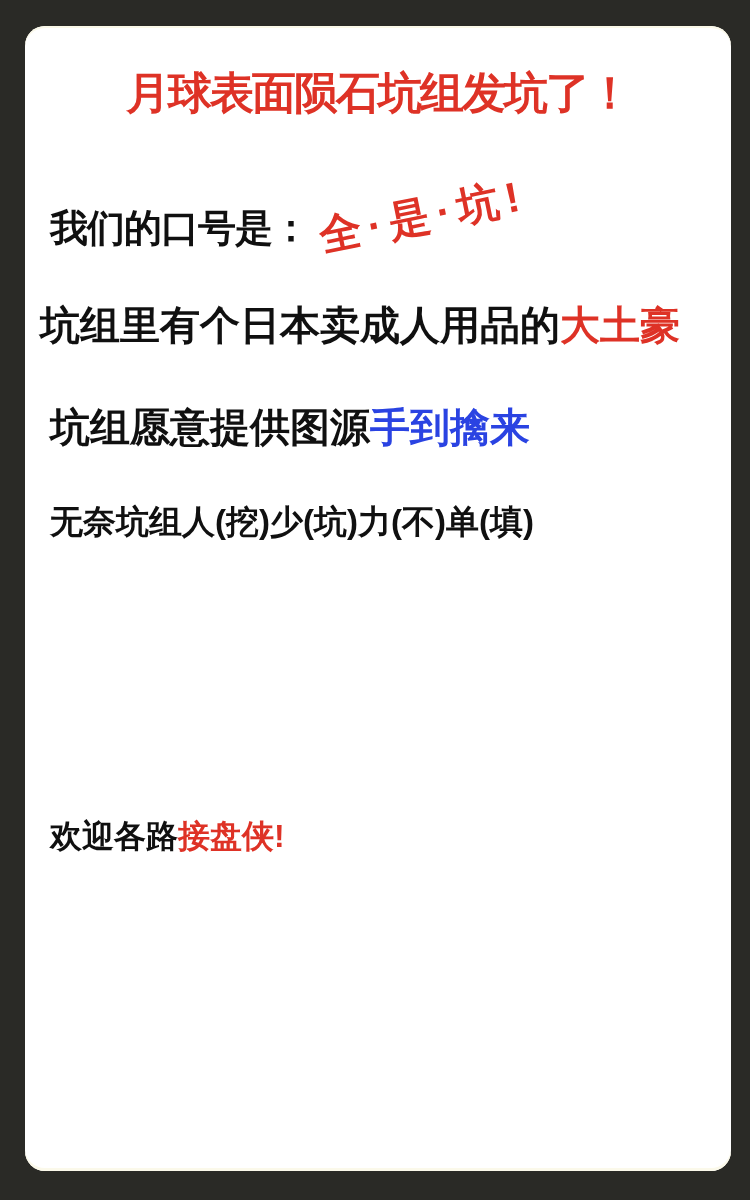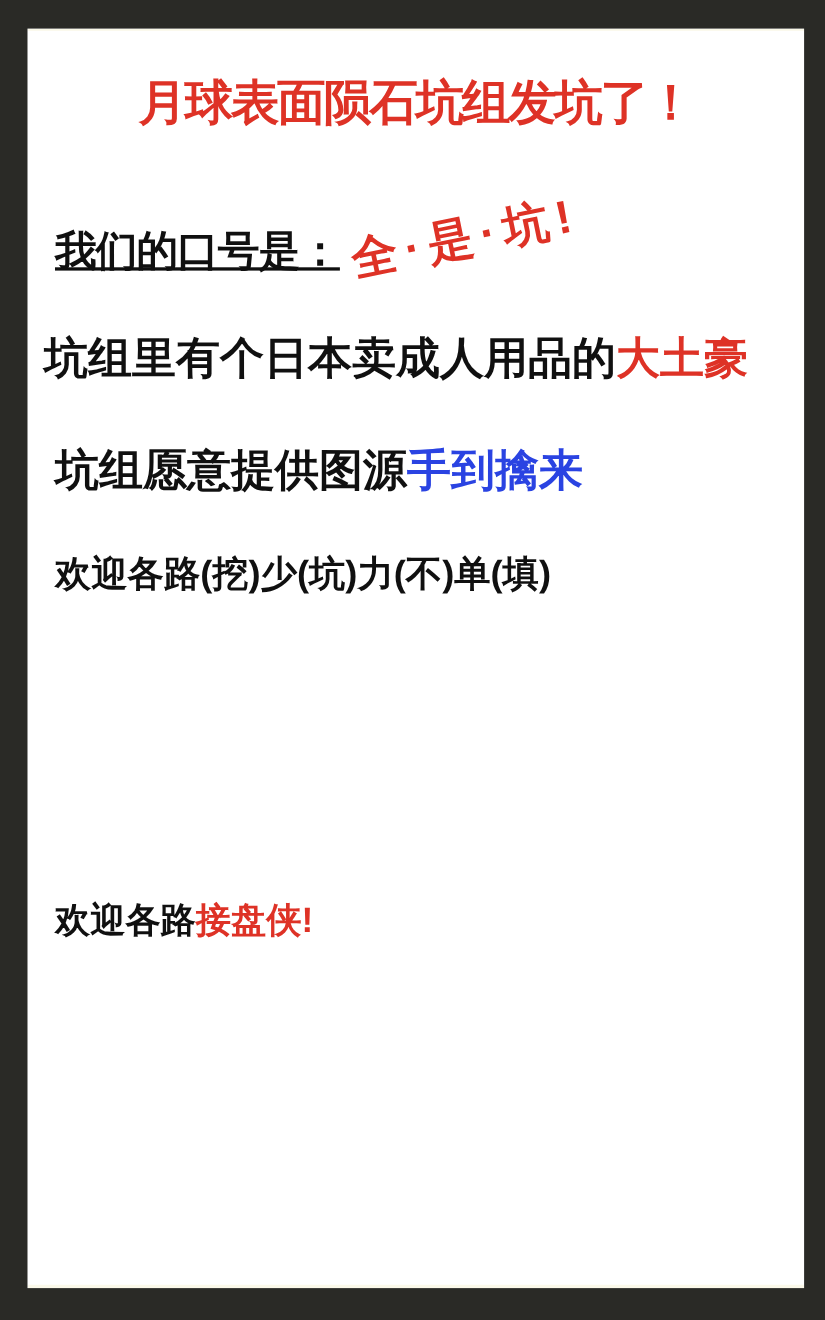--- a/index.html
+++ b/index.html
@@ -16,20 +16,21 @@
     font-weight: bold;
   }
   .sheet {
     position: absolute;
     left: 25px;
     top: 26px;
     width: 706px;
     height: 1145px;
     background: var(--sheet, #ffffff);
     box-shadow: inset 0 2px 0 #faf8e8, inset 0 -3px 0 #fbf9ea;
+    border-radius: 20px;
   }
   .sheet * {
     white-space: nowrap;
   }
   .title {
     position: absolute;
     left: 0;
     top: 38px;
     width: 100%;
     text-align: center;
@@ -37,21 +38,20 @@
     letter-spacing: -2px;
     color: var(--red, #de3226);
   }
   .slogan-prefix {
     position: absolute;
     left: 25px;
     top: 177px;
     font-size: 38px;
     letter-spacing: -1px;
     color: var(--ink, #101010);
-    text-decoration: underline;
   }
   .slogan {
     position: absolute;
     left: 295px;
     top: 183px;
     font-size: 42px;
     letter-spacing: 7px;
     color: var(--red, #de3226);
     transform: rotate(-11.5deg);
     transform-origin: 0 50%;
@@ -109,20 +109,20 @@
   <div class="slogan">全·是·坑!</div>
 
   <div class="line-owner">
     <span>坑组里有个日本卖成人用品的</span><span class="red">大土豪</span>
   </div>
 
   <div class="line-source">
     <span>坑组愿意提供图源</span><span class="blue">手到擒来</span>
   </div>
 
-  <div class="line-helpless">欢迎各路(挖)少(坑)力(不)单(填)</div>
+  <div class="line-helpless">无奈坑组人(挖)少(坑)力(不)单(填)</div>
 
 
   <div class="closing">
     <span>欢迎各路</span><span class="red">接盘侠!</span>
   </div>
 
 </div>
 
 </body></html>

